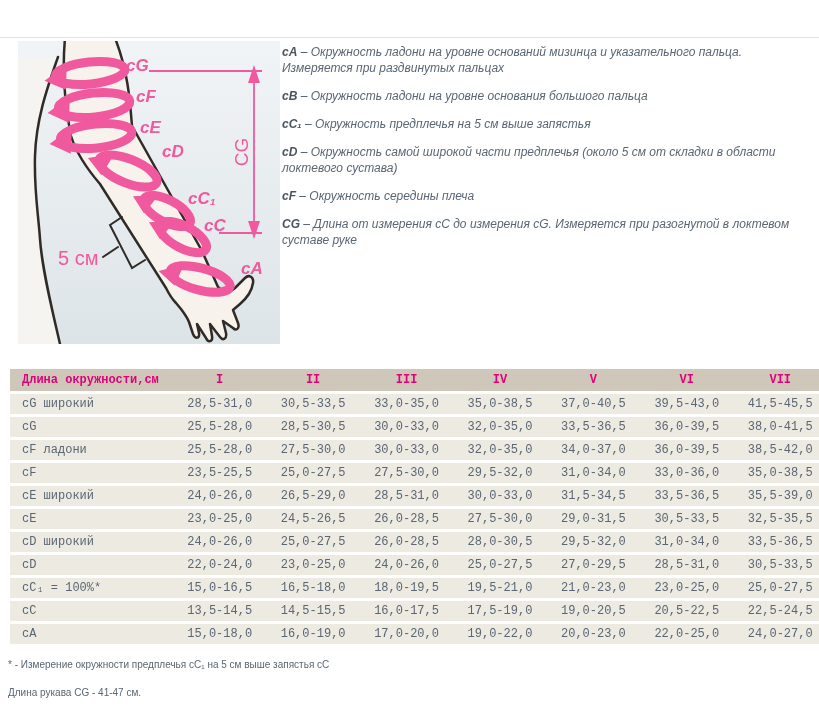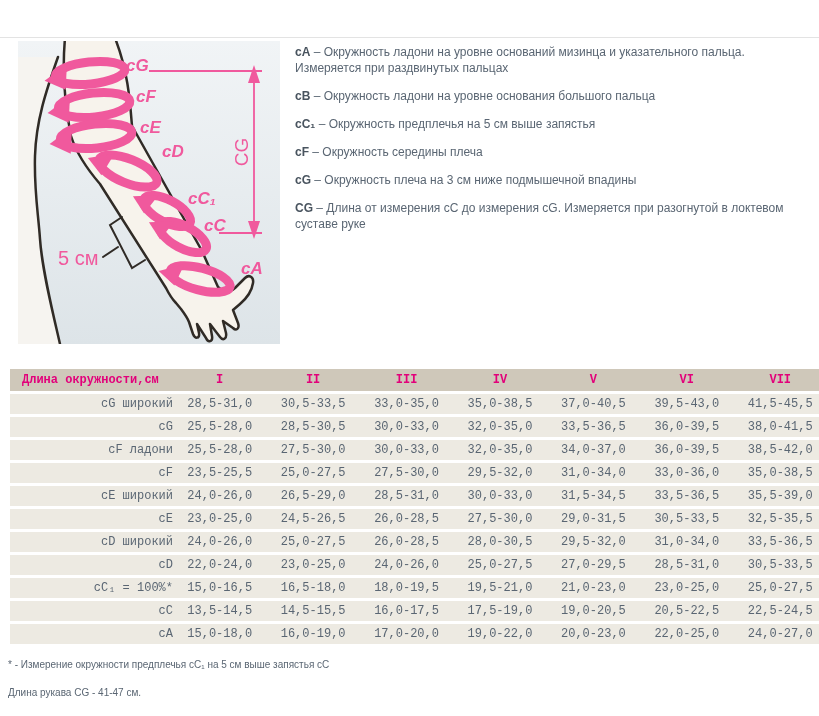--- a/index.html
+++ b/index.html
@@ -14,36 +14,36 @@
   *{box-sizing:border-box;margin:0;padding:0;}
   body{
     width:819px;height:716px;overflow:hidden;background:#fff;
     font-family:"Liberation Sans","DejaVu Sans",sans-serif;
     color:var(--ink);
   }
   .top-strip{height:37px;}
   .top-divider{border-top:1px solid var(--line);height:0;}
   .content{display:flex;align-items:flex-start;padding-top:3px;}
   .illu{margin-left:18px;flex:0 0 auto;display:block;}
-  .descs{margin-left:15px;margin-top:3px;width:515px;}
+  .descs{margin-left:2px;margin-top:3px;width:515px;font-style:italic;}
   .descs p{font-size:12px;line-height:16px;margin-bottom:12px;color:var(--ink);}
   .descs .dlabel{font-weight:bold;color:var(--ink-strong);}
   
   table.sizes{
     margin:22px 10px 0 10px;width:817px;
     border-collapse:separate;border-spacing:0 3px;table-layout:fixed;font-family:Liberation Mono, monospace;
   }
   table.sizes th,table.sizes td{font-size:12px;height:20px;padding:1px 0;}
   table.sizes thead th{
     background:var(--th-bg);color:var(--magenta);font-weight:bold;
     text-align:center;height:22px;
   }
   table.sizes thead th.rowhead{text-align:left;padding-left:12px;width:163px;}
   table.sizes tbody td{background:var(--row-bg);color:var(--ink);text-align:center;}
-  table.sizes tbody td.rowlabel{text-align:right;padding-left:12px;}
+  table.sizes tbody td.rowlabel{text-align:left;padding-left:12px;}
   .footnotes{padding-left:8px;margin-top:12px;}
   .footnotes p{font-size:10px;color:var(--ink);margin-bottom:17px;}
   
   .band{fill:none;stroke:var(--pink);stroke-width:9;}
   .bandfill{fill:var(--pink);}
   .bandlabel{fill:var(--pink);font-size:17px;font-weight:bold;font-style:italic;}
   .fivecm{fill:var(--pink);font-size:20px;}
   .cglabel{fill:var(--pink);font-size:19px;}
   .dim{stroke:var(--pink);stroke-width:1.8;fill:none;}
   .dimfill{fill:var(--pink);}
@@ -139,22 +139,22 @@
       <polygon class="dimfill" points="236,24 230,42 242,42"></polygon>
       <polygon class="dimfill" points="236,198 230,180 242,180"></polygon>
       <text class="cglabel" transform="translate(230,111) rotate(-90)" text-anchor="middle">CG</text>
     </g>
   </svg>
 
   <div class="descs">
       <p><span class="dlabel">cA</span><span> – Окружность ладони на уровне оснований мизинца и указательного пальца. Измеряется при раздвинутых пальцах</span></p>
       <p><span class="dlabel">cB</span><span> – Окружность ладони на уровне основания большого пальца</span></p>
       <p><span class="dlabel">cC₁</span><span> – Окружность предплечья на 5 см выше запястья</span></p>
+      <p><span class="dlabel">cD</span><span> – Окружность самой широкой части предплечья (около 5 см от складки в области локтевого сустава)</span></p>
       <p><span class="dlabel">cF</span><span> – Окружность середины плеча</span></p>
-      <p><span class="dlabel">cG</span><span> – Окружность плеча на 3 см ниже подмышечной впадины</span></p>
       <p><span class="dlabel">CG</span><span> – Длина от измерения cC до измерения cG. Измеряется при разогнутой в локтевом суставе руке</span></p>
     </div>
 </div>
 
 <table class="sizes">
   <thead>
     <tr>
       <th class="rowhead">Длина окружности,см</th>
     <th>I</th>
         <th>II</th>

